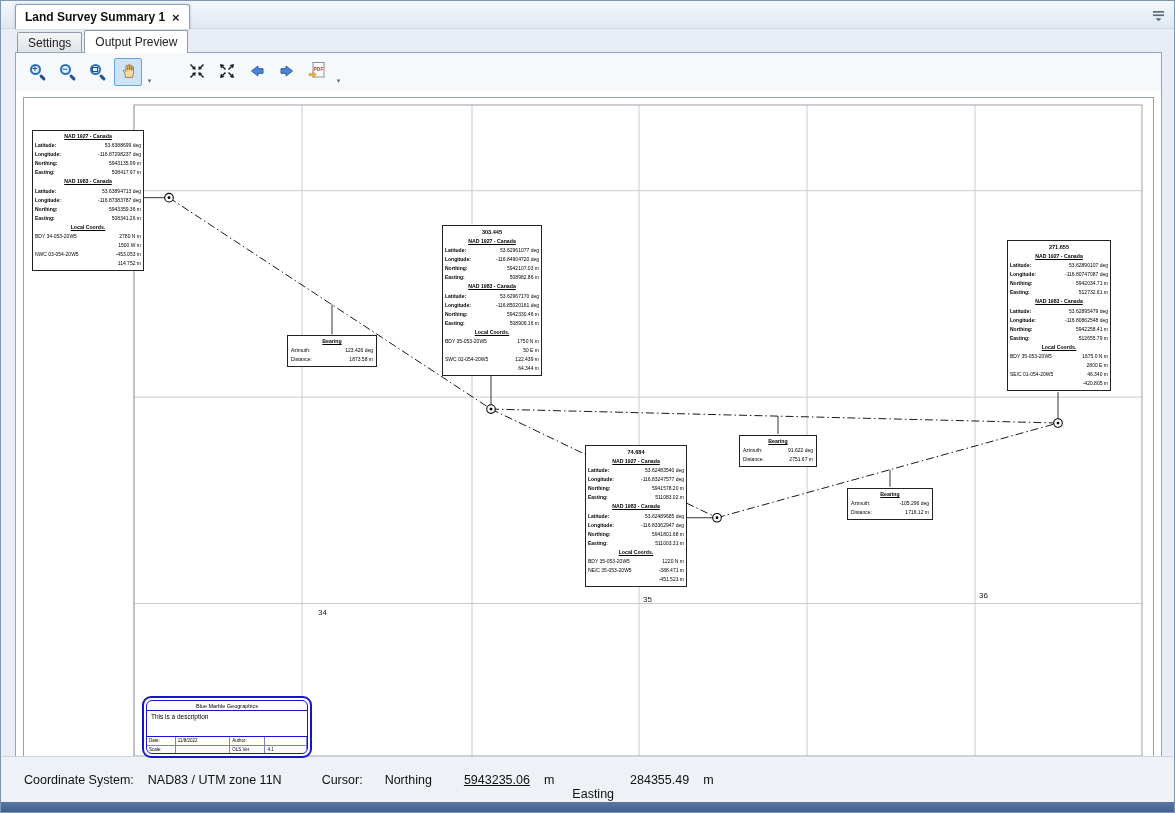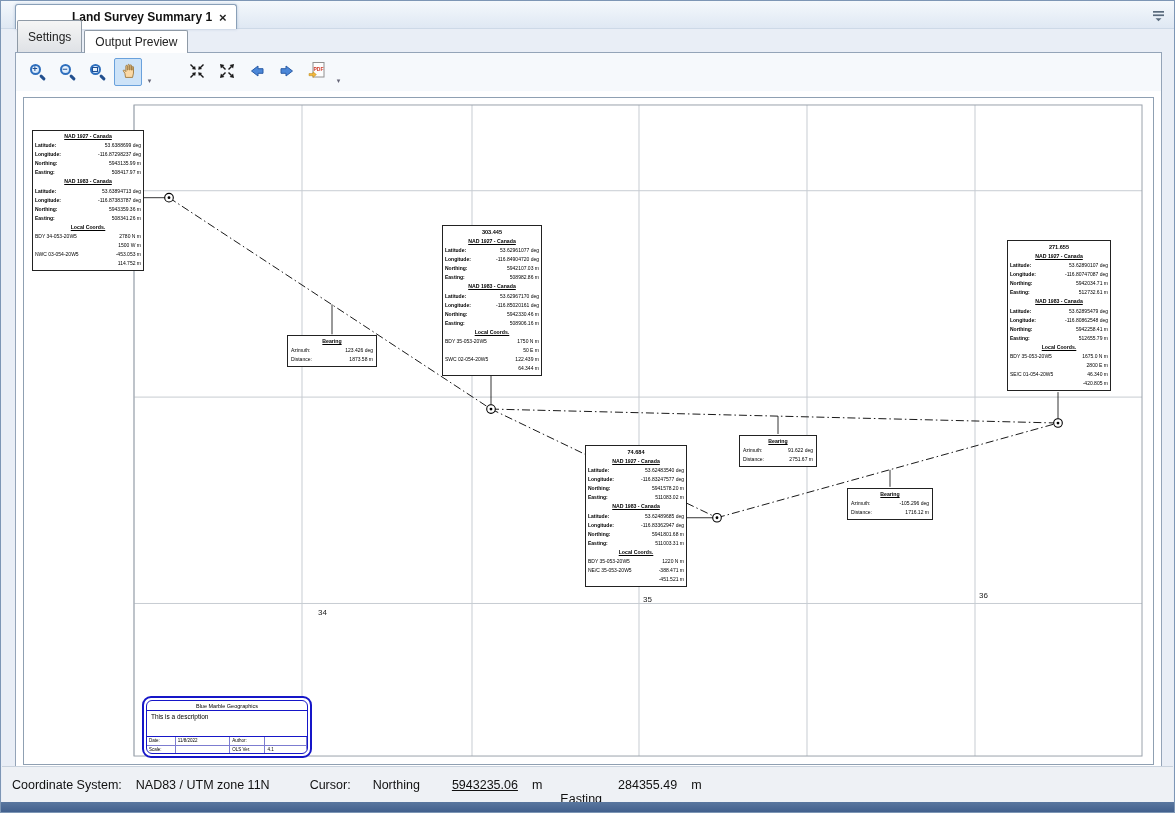--- a/index.html
+++ b/index.html
@@ -3,27 +3,27 @@
 <meta charset="utf-8">
 <style>
   *{margin:0;padding:0;box-sizing:border-box;}
   html,body{width:1175px;height:813px;}
   body{font-family:"Liberation Sans",sans-serif;background:#9db1cb;overflow:hidden;}
   .window{position:relative;width:1175px;height:813px;background:#e9eef6;border:1px solid #7d96b5;}
 
   
   .doc-tab-bar{position:absolute;top:0;left:0;right:0;height:28px;background:linear-gradient(#f4f8fc,#dfe8f3);border-bottom:1px solid #cdd9e7;}
   .doc-tab{position:absolute;left:14px;top:3px;height:25px;background:#fff;border:1px solid #8aa0b8;border-bottom:none;border-radius:3px 3px 0 0;display:flex;align-items:center;padding:0 9px;gap:7px;box-shadow:0 0 3px rgba(110,140,180,.45);}
-  .doc-tab-label{font-weight:bold;font-size:12px;color:#111;margin-left:47px;}
+  .doc-tab-label{font-weight:bold;font-size:12px;color:#111;}
   .doc-tab-close{font-size:13px;color:#222;font-weight:bold;cursor:pointer;line-height:1;}
   .window-menu{position:absolute;right:9px;top:7px;cursor:pointer;}
 
   
   .subtab-bar{position:absolute;top:28px;left:16px;height:23px;display:flex;align-items:flex-end;z-index:3;}
-  .subtab{height:32px;padding:0 10px;font-size:12px;background:linear-gradient(#f5f5f5,#dfe2e6);border:1px solid #8f9aa6;border-bottom:none;border-radius:2px 2px 0 0;margin-right:2px;color:#222;display:flex;align-items:center;cursor:pointer;}
+  .subtab{height:20px;padding:0 10px;font-size:12px;background:linear-gradient(#f5f5f5,#dfe2e6);border:1px solid #8f9aa6;border-bottom:none;border-radius:2px 2px 0 0;margin-right:2px;color:#222;display:flex;align-items:center;cursor:pointer;}
   .subtab.active{background:#fff;height:23px;margin-bottom:-1px;border-color:#8f9aa6;}
 
   
   .panel{position:absolute;top:51px;left:14px;width:1147px;height:720px;background:#fff;border:1px solid #94a4b8;}
   .toolbar{position:absolute;top:0;left:0;right:0;height:38px;background:#f6f9fc;display:flex;align-items:center;padding:0 8px;gap:2px;}
   .tb-btn{width:28px;height:28px;border:1px solid transparent;background:transparent;display:flex;align-items:center;justify-content:center;border-radius:2px;cursor:pointer;}
   .tb-btn.active{background:#cde3f8;border:1px solid #69a1dc;}
   .tb-overflow{width:11px;height:26px;display:flex;align-items:flex-end;justify-content:center;font-size:7px;color:#667;margin-right:8px;cursor:pointer;}
   .tb-gap{width:16px;}
 
@@ -53,21 +53,21 @@
   
   .title-block{position:absolute;left:118px;top:598px;width:170px;height:62px;border:2px solid #1616c8;border-radius:9px;padding:2px;background:#fff;z-index:2;}
   .tb-inner{width:100%;height:100%;border:1px solid #1616c8;border-radius:6px;display:flex;flex-direction:column;overflow:hidden;background:#fff;}
   .tbk-header{text-align:center;font-size:5.5px;padding:2px 0 1px 0;border-bottom:1px solid #1616c8;}
   .tbk-desc{flex:1;font-size:6.5px;padding:2px 4px;border-bottom:1px solid #1616c8;text-align:left;}
   .tbk-grid{display:grid;grid-template-columns:18% 34% 22% 26%;}
   .tbk-cell{font-size:4.5px;border-right:1px solid #7c7cd0;border-top:1px solid #7c7cd0;padding:1px 2px;height:8px;overflow:hidden;white-space:nowrap;}
   .tbk-grid .tbk-cell:nth-child(-n+4){border-top:none;}
 
   
-  .status-bar{position:absolute;left:1px;right:1px;bottom:10px;height:36px;background:#eef1f5;border-top:1px solid #c9d2dd;display:flex;align-items:center;font-size:12.5px;color:#111;padding-left:10px;}
+  .status-bar{position:absolute;left:1px;right:1px;bottom:10px;height:46px;background:#eef1f5;border-top:1px solid #c9d2dd;display:flex;align-items:center;font-size:12.5px;color:#111;padding-left:22px;}
   .bottom-bar{position:absolute;left:0;right:0;bottom:0;height:10px;background:linear-gradient(#5a779f,#42608d);}
 </style>
 </head>
 <body>
 
 <div class="window">
 
   <div class="doc-tab-bar">
     <div class="doc-tab">
       <span class="doc-tab-label">Land Survey Summary 1</span>

